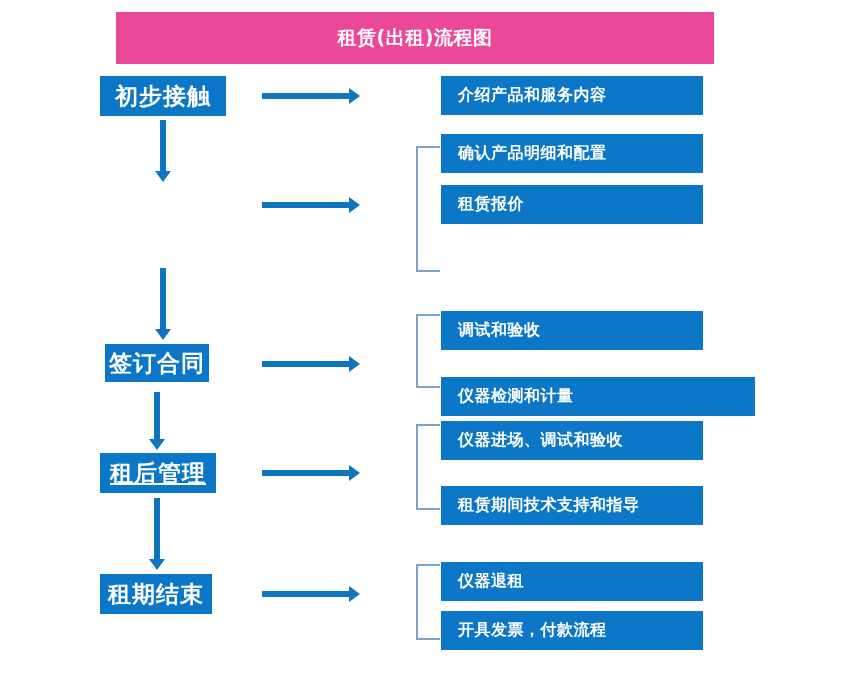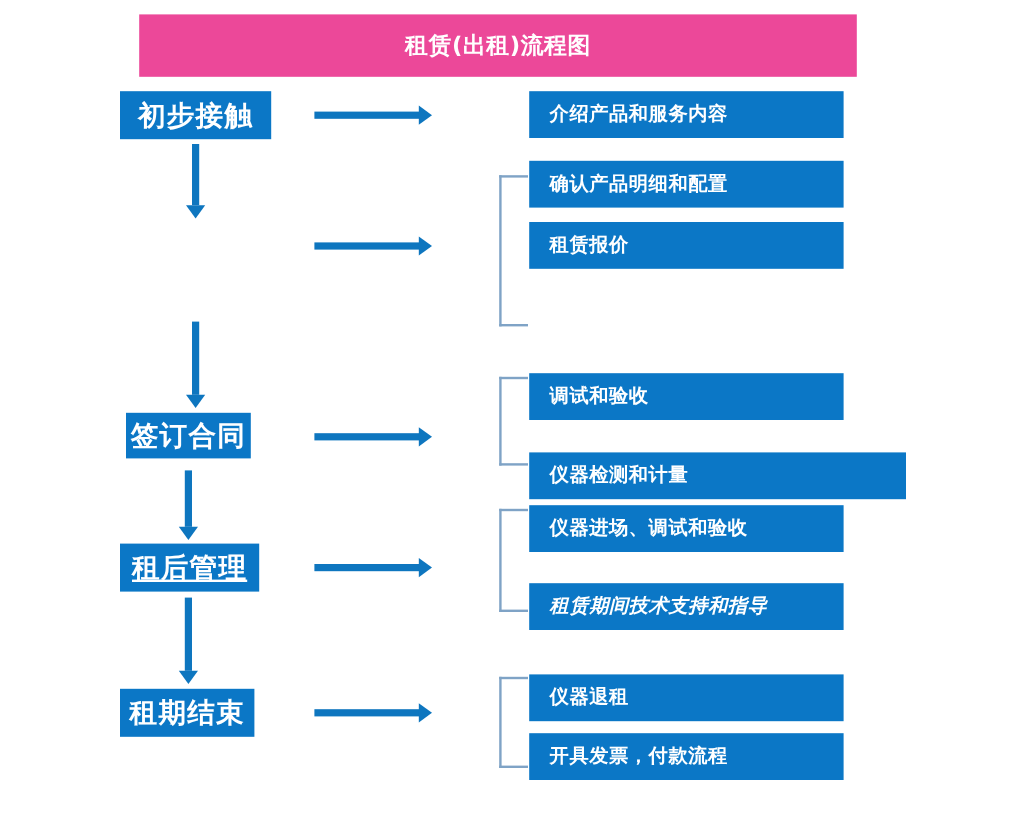--- a/index.html
+++ b/index.html
@@ -188,19 +188,19 @@
 
   <div class="box detail" style="left:441px; top:185px; width:262px; height:39px;">租赁报价</div>
 
 
   <div class="box detail" style="left:441px; top:311px; width:262px; height:39px;">调试和验收</div>
 
   <div class="box detail" style="left:441px; top:361px; width:314px; height:39px;margin-top:16px;">仪器检测和计量</div>
 
   <div class="box detail" style="left:441px; top:421px; width:262px; height:39px;">仪器进场、调试和验收</div>
 
-  <div class="box detail" style="left:441px; top:486px; width:262px; height:39px;font-style:italic;">租赁期间技术支持和指导</div>
+  <div class="box detail" style="left:441px; top:486px; width:262px; height:39px;">租赁期间技术支持和指导</div>
 
   <div class="box detail" style="left:441px; top:611px; width:262px; height:39px;">开具发票，付款流程</div>
 
   <div class="box detail" style="left:441px; top:562px; width:262px; height:39px;">仪器退租</div>
 
 </div>
 
 </body></html>

